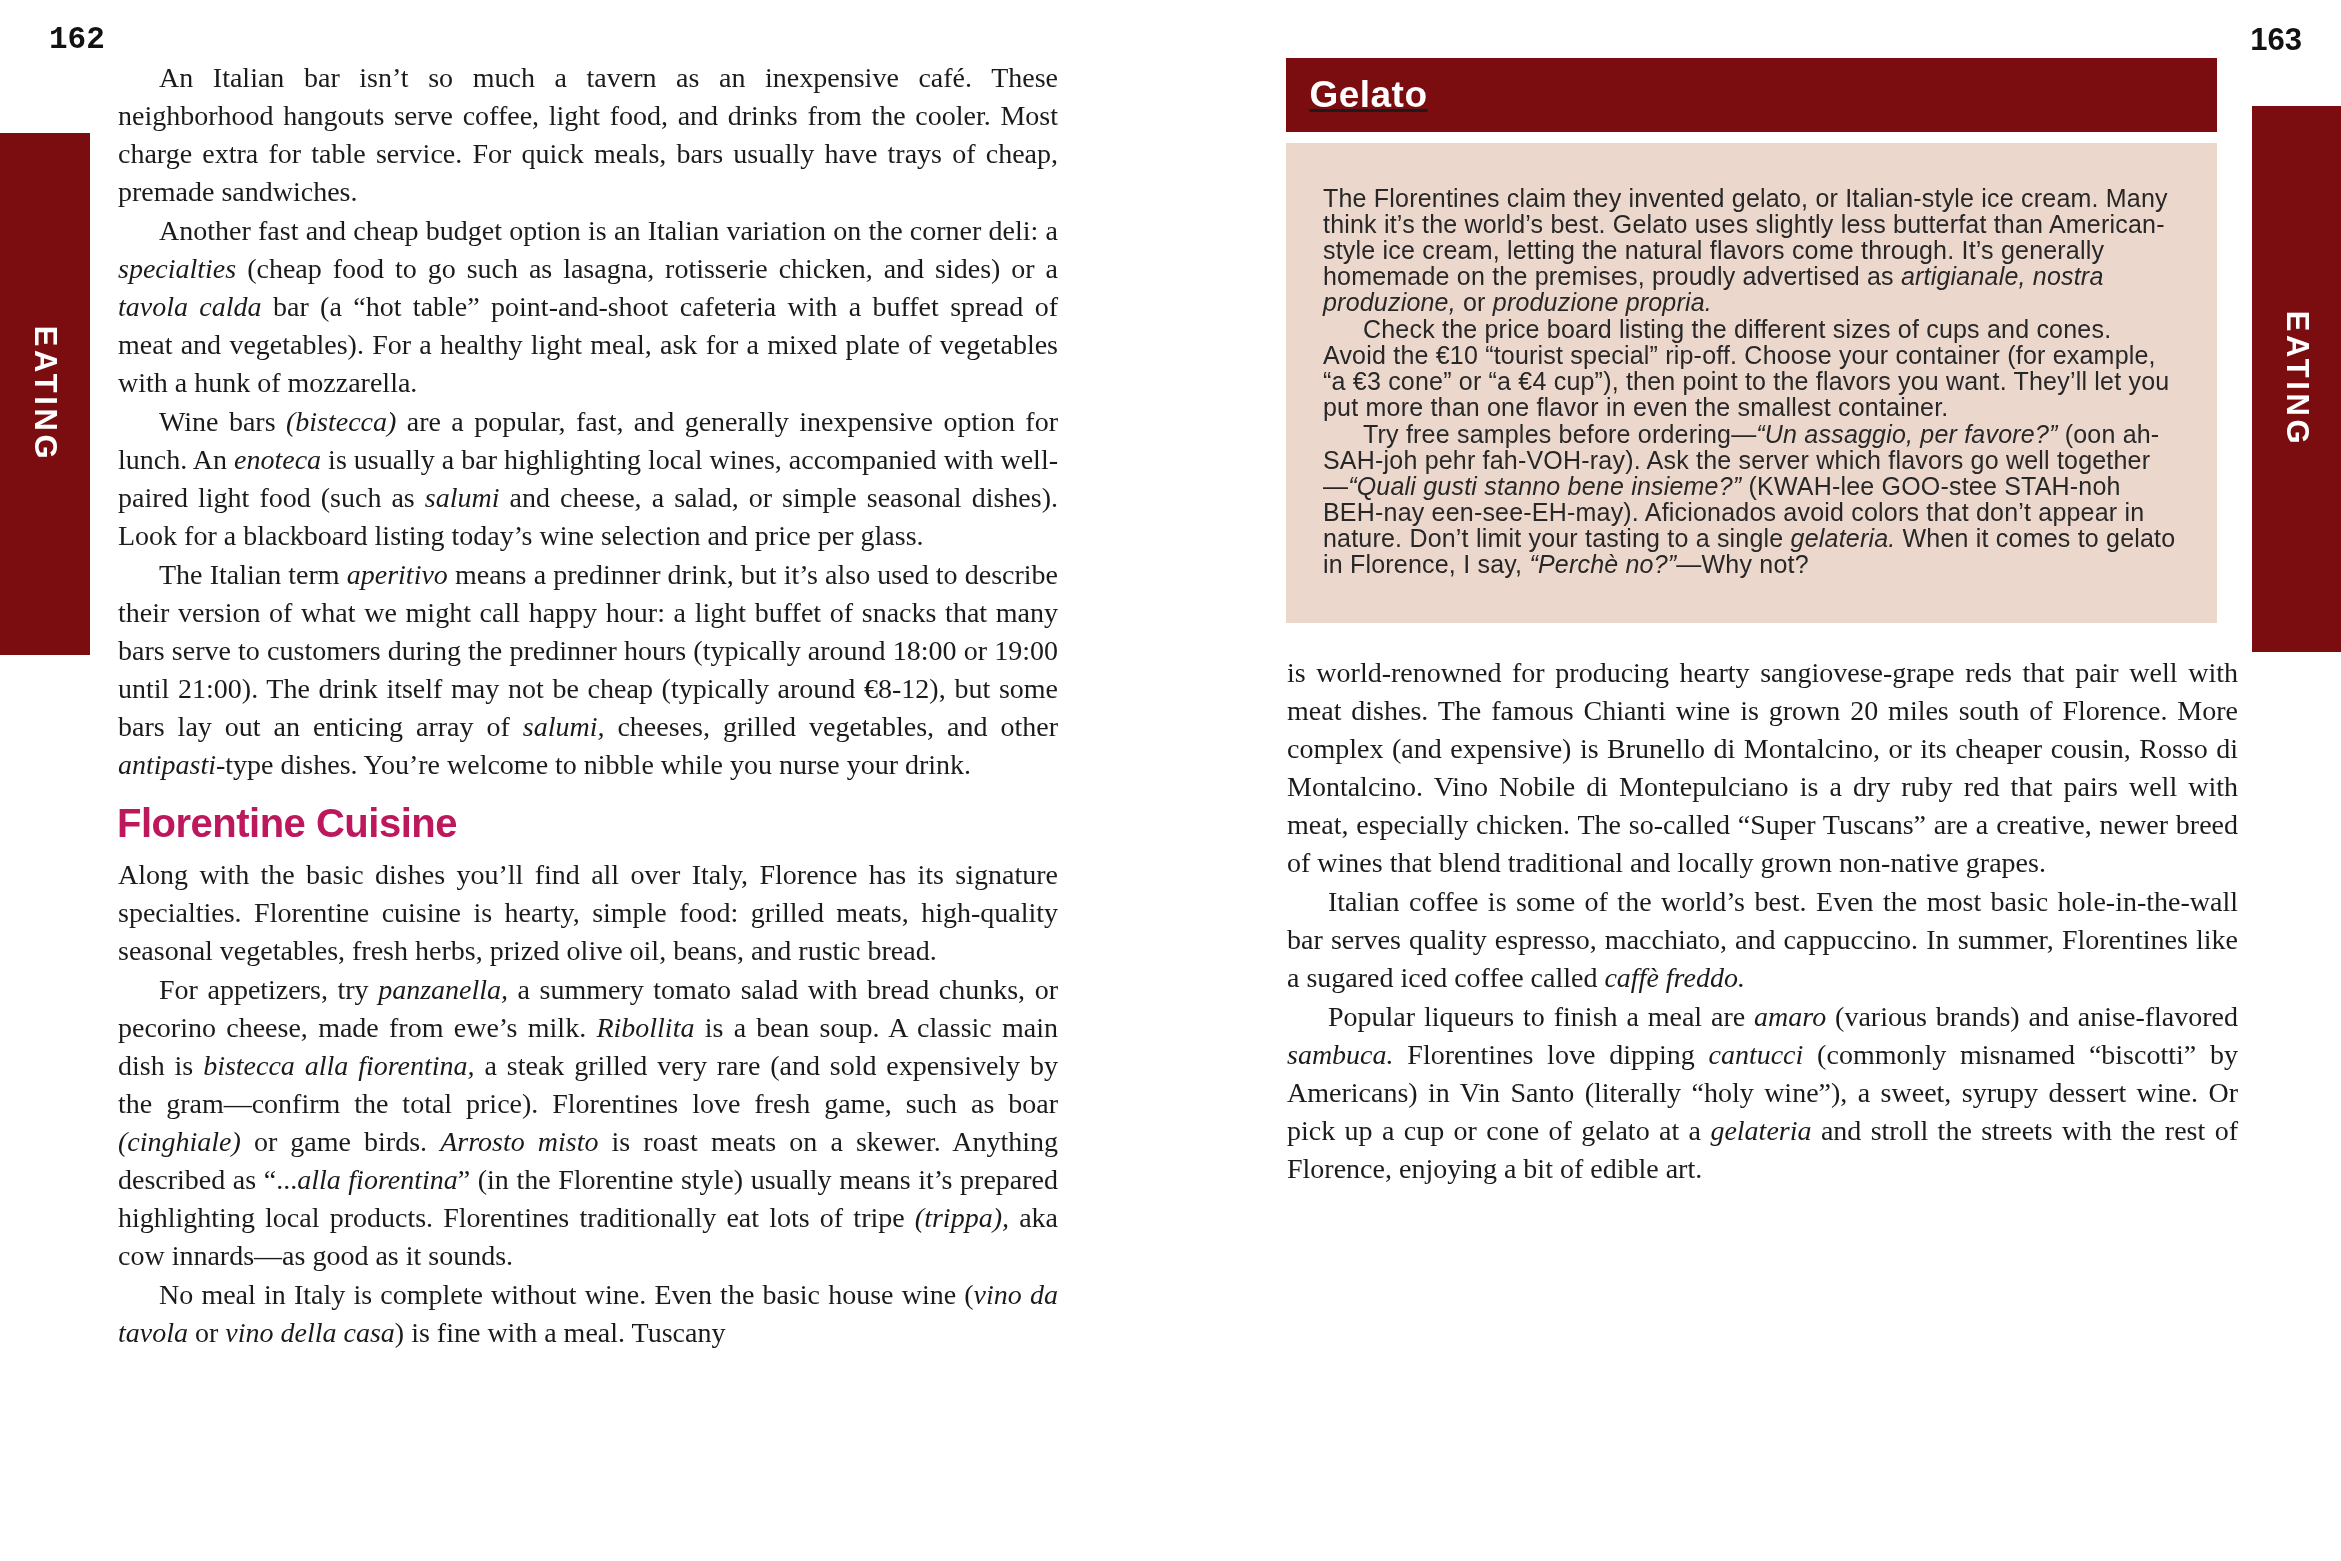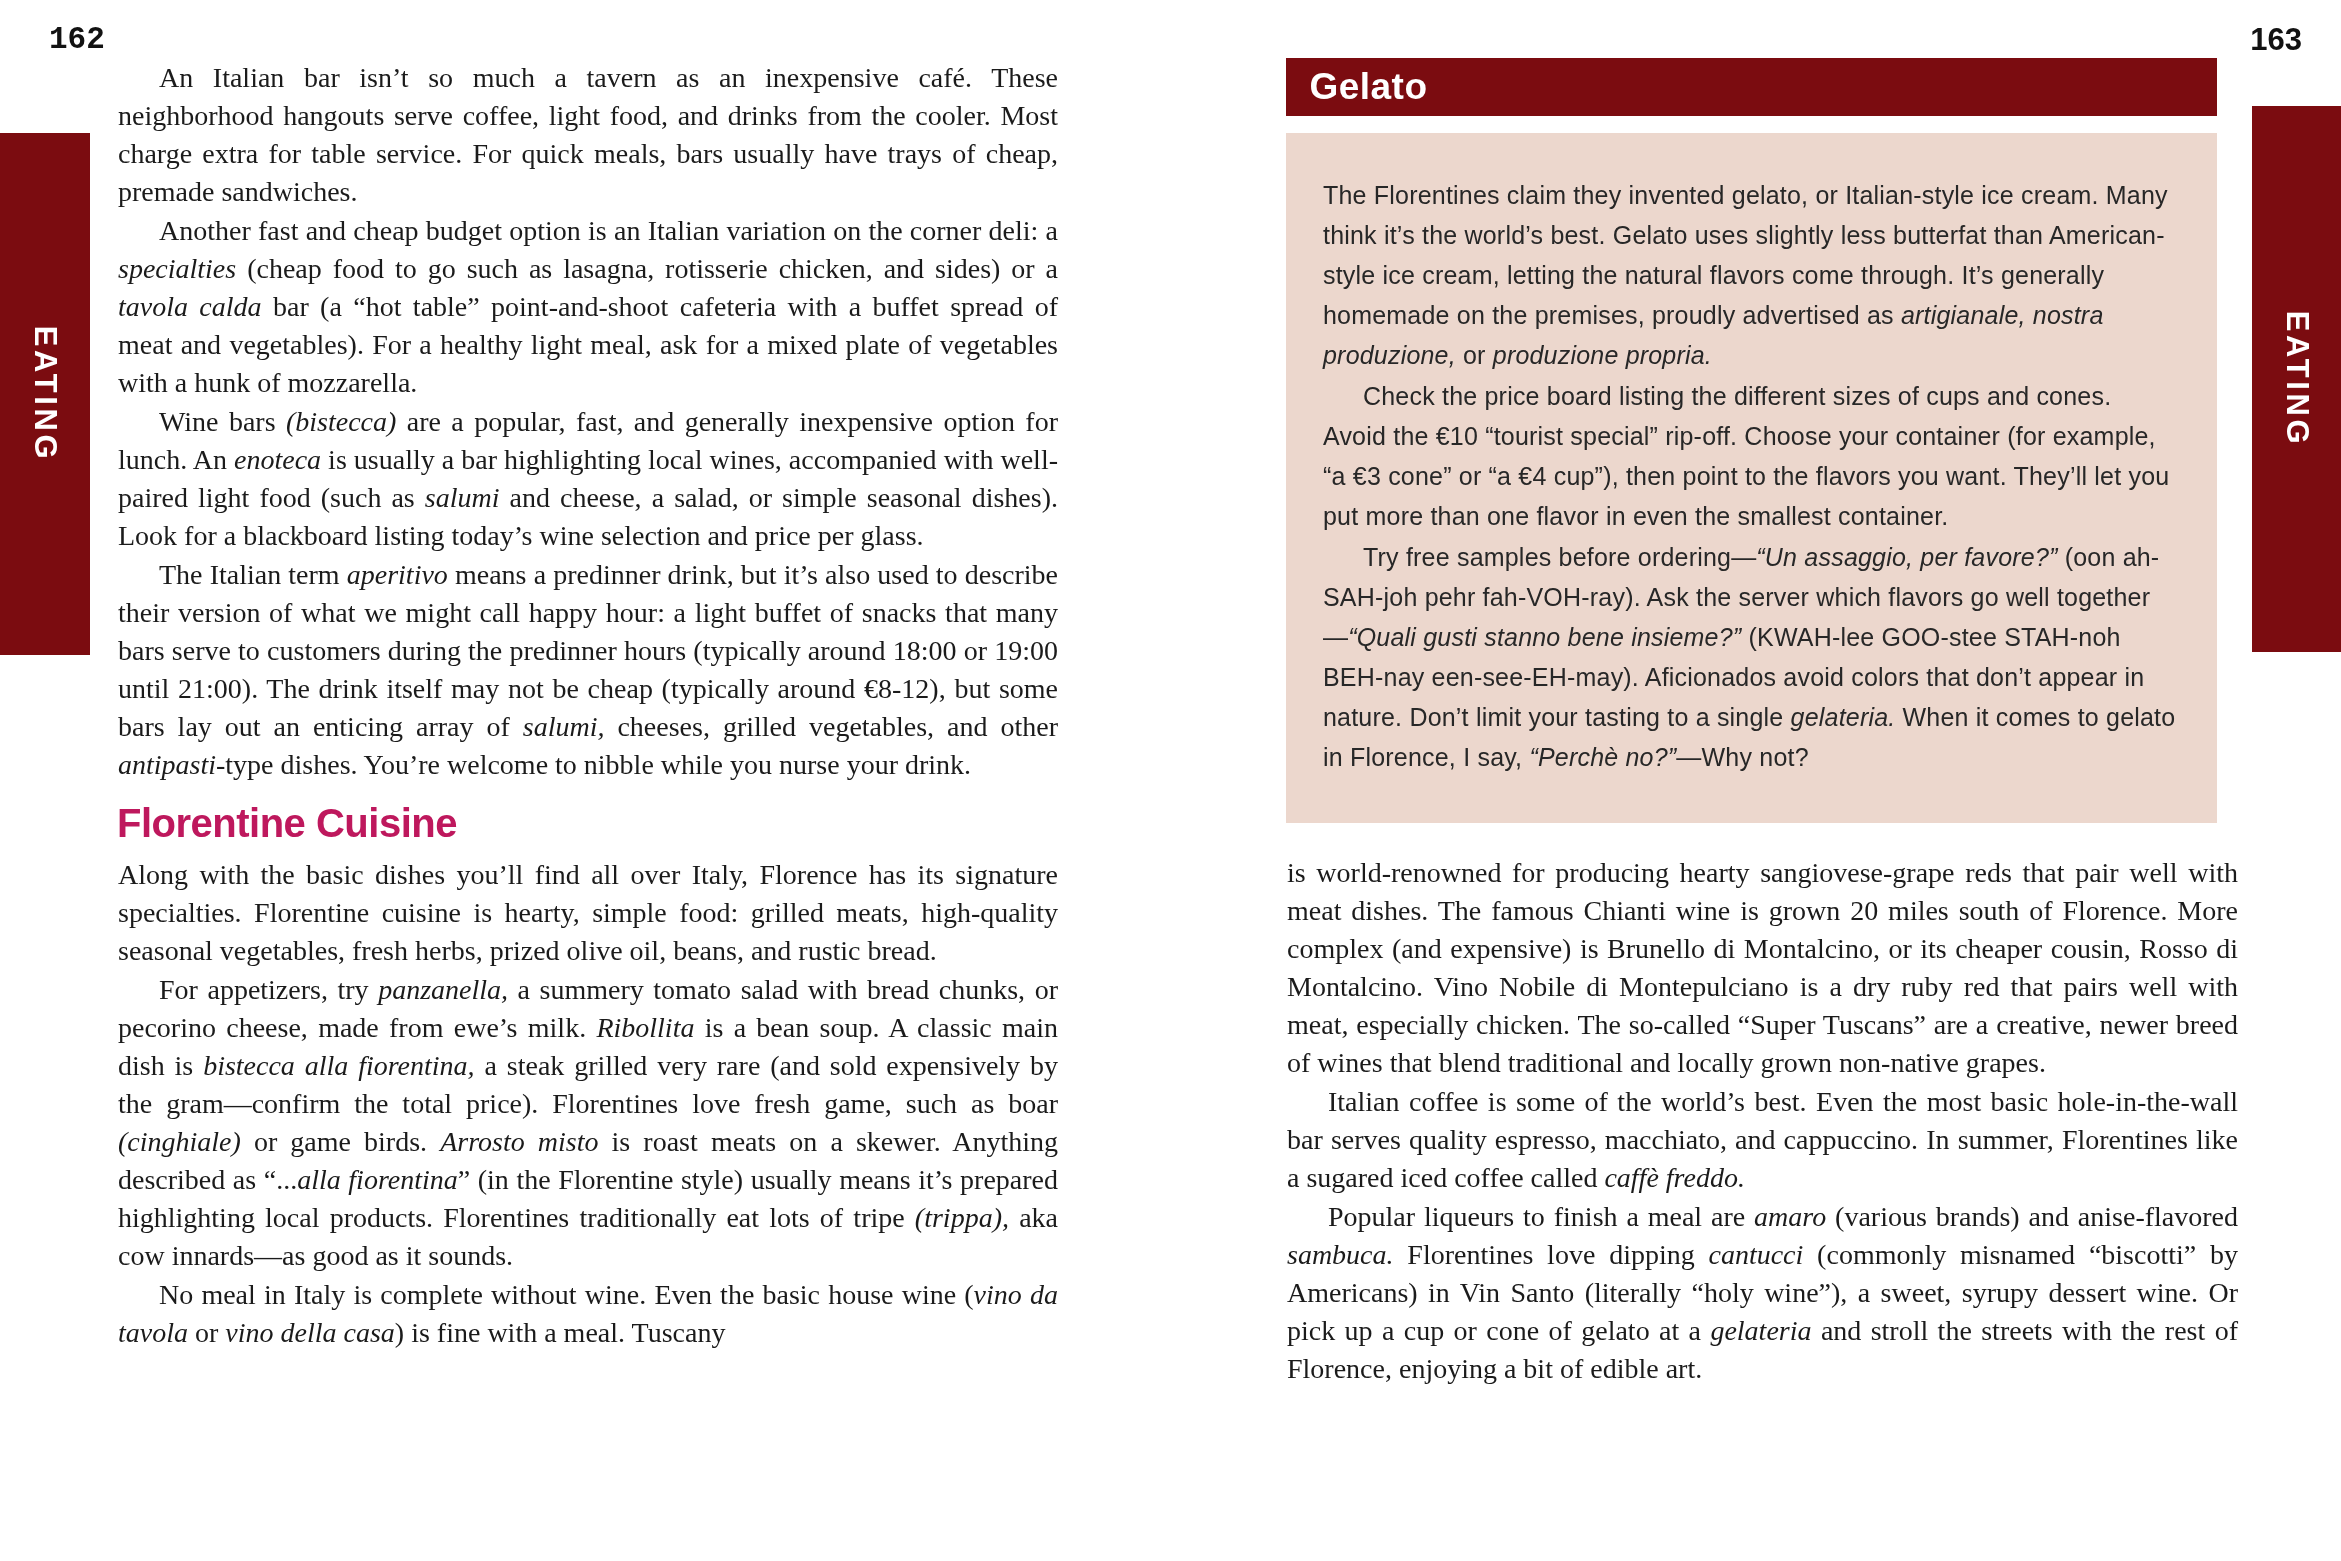--- a/index.html
+++ b/index.html
@@ -64,43 +64,44 @@
     font-size: 40px;
     line-height: 47px;
     letter-spacing: -0.5px;
     color: #be185d;
     margin: 16px 0 9px 0;
     text-align: left;
   }
 
   .gelato-head {
     width: 931px;
-    height: 58px;
+    height: 74px;
     background: var(--maroon, #7b0c10);
     display: flex;
     align-items: center;
     padding-left: 23.4px;
     box-sizing: border-box;
-    margin-bottom: 17px;
+    margin-bottom: 11px;
+    text-decoration: underline;
   }
   .gelato-title {
     color: #ffffff;
     font-family: "Liberation Sans", "DejaVu Sans", sans-serif;
     font-weight: bold;
     font-size: 37px;
     letter-spacing: 0.5px;
   }
   .gelato-body {
     width: 931px;
     box-sizing: border-box;
     background: var(--sidebar-pink, #ecd7cd);
     padding: 41px 36px 45px 36px;
     font-family: "Liberation Sans", "DejaVu Sans", sans-serif;
     font-size: 25px;
-    line-height: 40px;
+    line-height: 26px;
     letter-spacing: 0.2px;
     color: #272727;
     text-align: left;
   }
   .gelato-body p.ind { text-indent: 40px; }
 
   .rp-body { margin-top: 31px; }
 </style>
 </head>
 <body>

